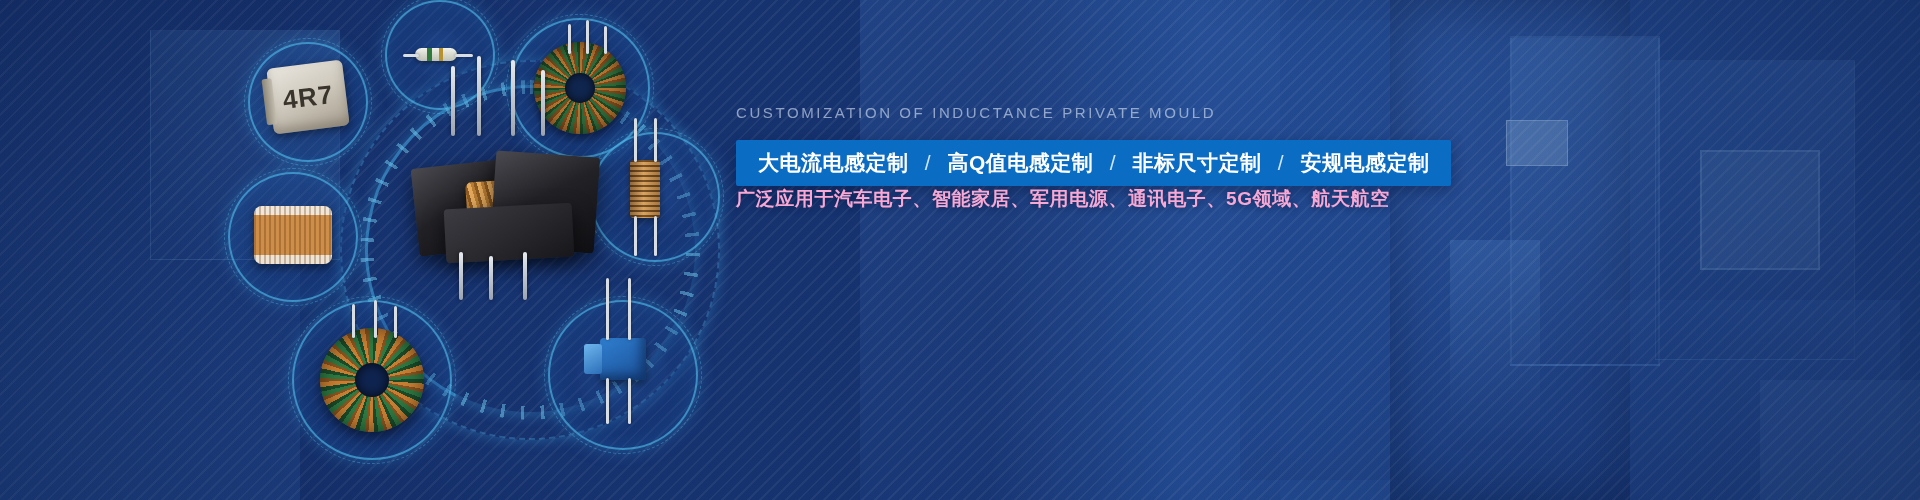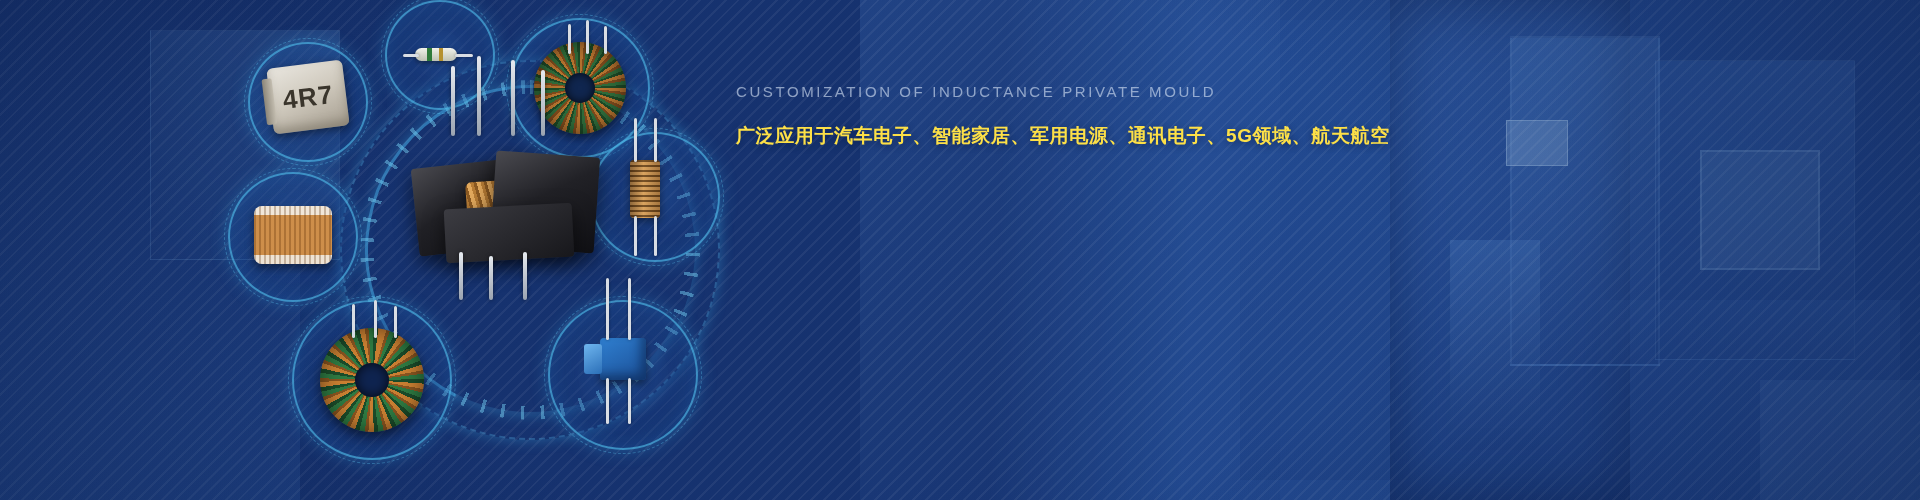--- a/index.html
+++ b/index.html
@@ -250,20 +250,21 @@
   .res::after  { content:""; position:absolute; left:24px; top:0; width:4px; height:13px; background:#b5912f; }
 
   
   .text-block { position:absolute; left:736px; top:84px; width:760px; }
 
   .eyebrow {
     font:400 15px/1 "Liberation Sans", sans-serif;
     letter-spacing:2.6px;
     color:rgba(215,228,245,.62);
     white-space:nowrap;
+    margin-top:21px;
   }
 
   .headline {
     margin-top:14px;
     font-family:"Liberation Sans", sans-serif;
     font-weight:700;
     font-size:62px;
     line-height:1.05;
     letter-spacing:2px;
     white-space:nowrap;
@@ -282,23 +283,22 @@
   }
   .feature-bar .items {
     font:700 21px/1 "Liberation Sans", sans-serif;
     color:#ffffff;
     letter-spacing:.5px;
     white-space:nowrap;
   }
   .feature-bar .sep { color:#cfe6fb; padding:0 10px; font-weight:400; }
 
   .desc {
-    margin-top:24px;
     font:700 19px/1.4 "Liberation Sans", sans-serif;
-    color:#fde047;
+    color:#f9a8d4;
     letter-spacing:.6px;
     white-space:nowrap;
     text-shadow:0 2px 6px rgba(5,20,56,.5);
   }
 </style>
 </head>
 <body>
 
 <div class="banner">
 
@@ -394,17 +394,28 @@
       <div class="pin" style="left:108px;top:142px;height:48px;"></div>
     </div>
 
   </div>
 
   <div class="text-block">
 
     <div class="eyebrow">CUSTOMIZATION OF INDUCTANCE PRIVATE MOULD</div>
 
 
+    <div class="feature-bar">
+      <div class="items">
+        <span>大电流电感定制</span>
+        <span class="sep">/</span>
+        <span>高Q值电感定制</span>
+        <span class="sep">/</span>
+        <span>非标尺寸定制</span>
+        <span class="sep">/</span>
+        <span>安规电感定制</span>
+      </div>
+    </div>
 
     <div class="desc">广泛应用于汽车电子、智能家居、军用电源、通讯电子、5G领域、航天航空</div>
   </div>
 
 </div>
 
 </body></html>

